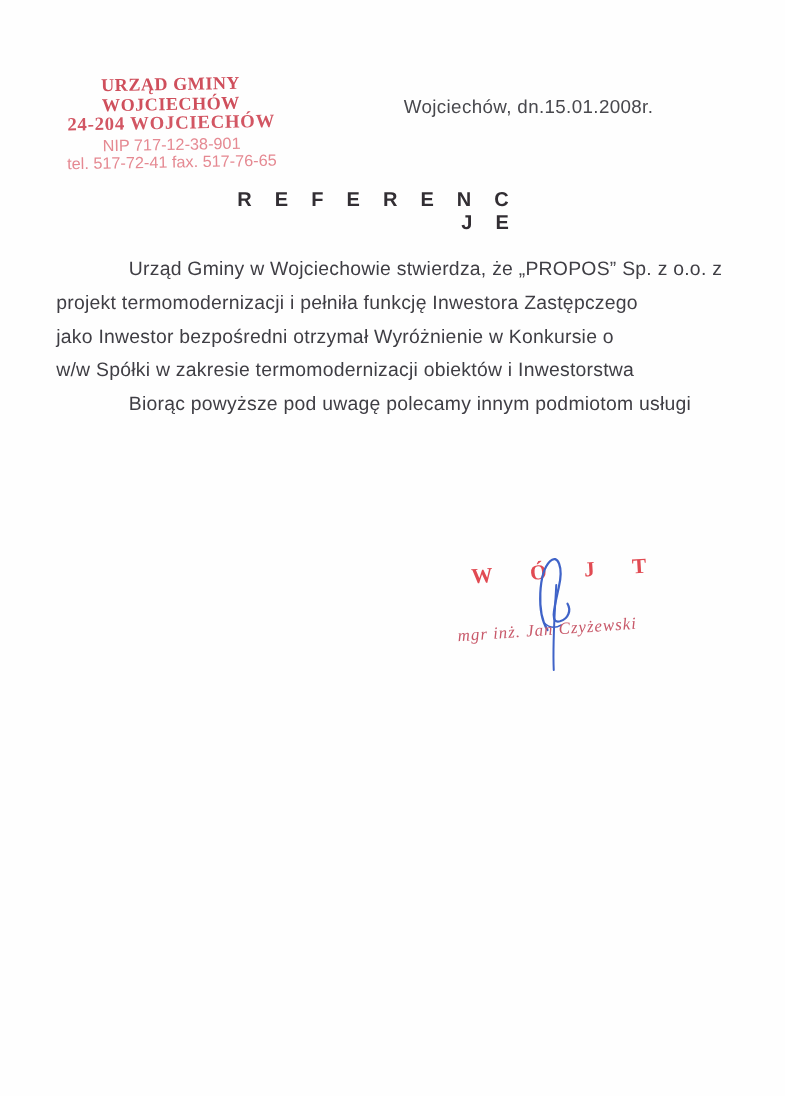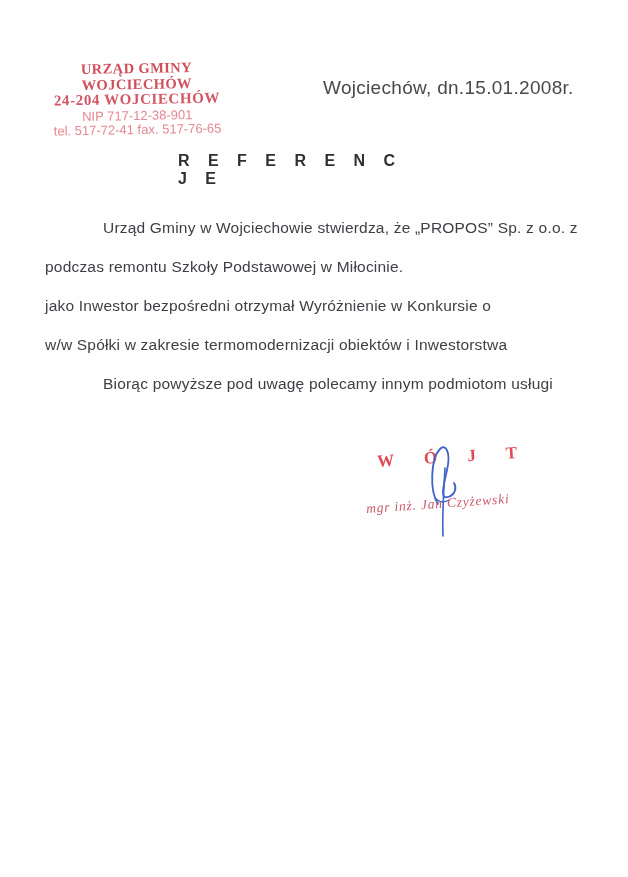--- a/index.html
+++ b/index.html
@@ -16,35 +16,35 @@
     text-align:center;transform:rotate(-1deg);
     user-select:none;
   }
   .stamp .s1{font-family:"Liberation Serif",serif;font-weight:bold;font-size:14.5px;line-height:16px;color:#cf4f5c;letter-spacing:.4px;}
   .stamp .s2{font-family:"Liberation Serif",serif;font-weight:bold;font-size:15px;line-height:15px;color:#d25663;letter-spacing:.6px;}
   .stamp .s3{font-size:13px;line-height:15px;color:#e58992;margin-top:1px;}
   .stamp .s4{font-size:13px;line-height:14px;color:#e58992;}
   
   .dateline{
     position:absolute;left:323px;top:77px;
-    font-size:19px;color:#48484d;letter-spacing:.3px;
+    font-size:15px;color:#48484d;letter-spacing:.3px;
   }
   
   .title{
     position:absolute;left:178px;top:152px;width:236px;
-    text-align:left;font-size:16px;font-weight:bold;
+    text-align:right;font-size:16px;font-weight:bold;
     letter-spacing:7px;color:#322e33;
   }
   
   .body{
     position:absolute;left:45px;top:202px;width:512px;
     font-size:15.5px;line-height:27px;color:#3f3e44;
     letter-spacing:.2px;
   }
-  .body-line{white-space:nowrap;margin-top:12px;}
+  .body-line{white-space:nowrap;}
   .body-line.indent{padding-left:58px;}
   
   .wojt{
     position:absolute;left:377px;top:447px;
     font-family:"Liberation Serif",serif;font-weight:bold;
     font-size:17px;letter-spacing:13px;color:#e14a52;
     transform:rotate(-3.5deg);white-space:nowrap;
   }
   
   .signer{
@@ -67,21 +67,21 @@
     <div class="s3">NIP 717-12-38-901</div>
     <div class="s4">tel. 517-72-41 fax. 517-76-65</div>
   </div>
 
   <div class="dateline">Wojciechów, dn.15.01.2008r.</div>
 
   <div class="title">R E F E R E N C J E</div>
 
   <div class="body">
       <div class="body-line indent">Urząd Gminy w Wojciechowie stwierdza, że „PROPOS” Sp. z o.o. z</div>
-      <div class="body-line">podczas remontu Szkoły Podstawowej w Miłocinie.</div>
+      <div class="body-line">projekt termomodernizacji i pełniła funkcję Inwestora Zastępczego</div>
       <div class="body-line">jako Inwestor bezpośredni otrzymał Wyróżnienie w Konkursie o</div>
       <div class="body-line">w/w Spółki w zakresie termomodernizacji obiektów i Inwestorstwa</div>
       <div class="body-line indent">Biorąc powyższe pod uwagę polecamy innym podmiotom usługi</div>
     </div>
 
   <div class="wojt">W Ó J T</div>
 
   <svg class="sig-svg" width="70" height="105" viewBox="0 0 70 105">
     <path d="M28,64 C19,50 21,18 30,9 C36,3 41,13 37,30 C33,48 30,59 38,57 C45,55 47,48 44,43" fill="none" stroke="#3f63c8" stroke-width="1.8" stroke-linecap="round"></path>
     <path d="M35,28 C34,48 32,72 33,96" fill="none" stroke="#3f63c8" stroke-width="1.6" stroke-linecap="round"></path>

